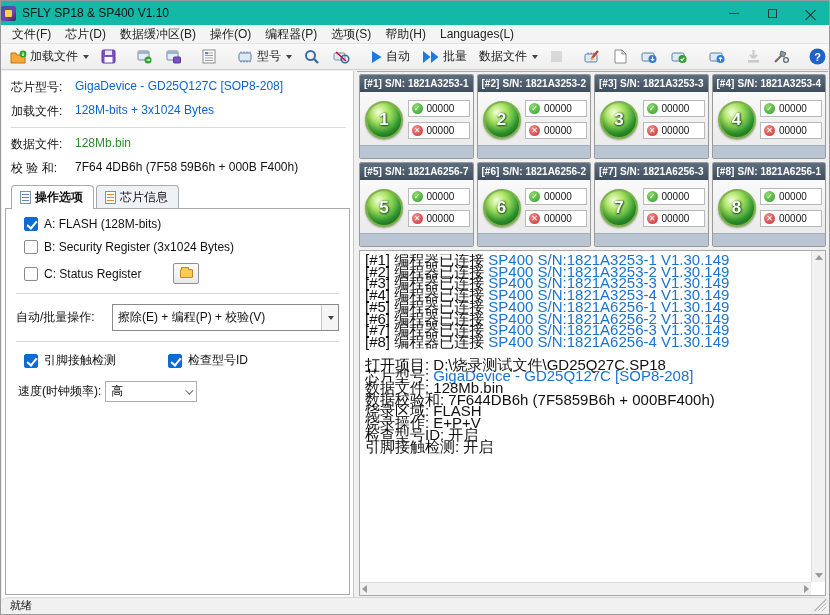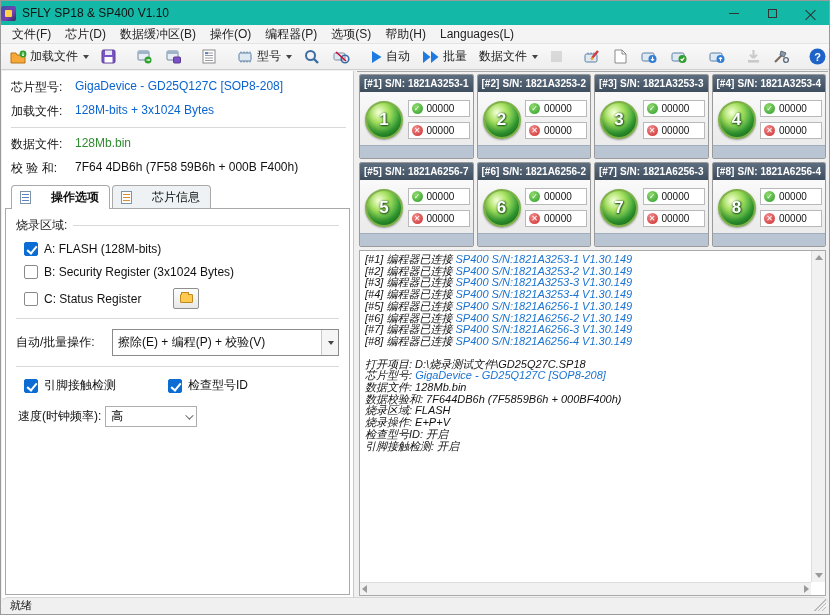--- a/index.html
+++ b/index.html
@@ -42,21 +42,21 @@
   
   .info { padding:4px 4px 0 6px; }
   .info-row { display:flex; margin-bottom:7px; }
   .info-label { width:64px; color:#111; }
   .blue-val { color:#0a64cf; }
   .green-val { color:#2e8b2e; }
   .info-divider { border-top:1px solid #d9d9d9; margin:2px 0 8px 0; }
 
   
   .ltabs { display:flex; align-items:flex-end; height:22px; padding-left:6px; margin-top:2px; }
-  .ltab { display:flex; align-items:center; gap:20px; padding:3px 10px 3px 8px; font-size:12px; border:1px solid #a9a9a9; border-bottom:none; border-radius:4px 4px 0 0; background:#eef2f5; margin-right:2px; position:relative; top:1px; }
+  .ltab { display:flex; align-items:center; gap:4px; padding:3px 10px 3px 8px; font-size:12px; border:1px solid #a9a9a9; border-bottom:none; border-radius:4px 4px 0 0; background:#eef2f5; margin-right:2px; position:relative; top:1px; }
   .ltab.active { background:#fff; font-weight:bold; z-index:2; }
   .doc-ic { width:11px; height:13px; border:1px solid #7f93a8; background:#fff; position:relative; }
   .doc-ic::before { content:""; position:absolute; left:1px; top:2px; right:1px; height:1px; background:#5b82c0; box-shadow:0 3px 0 #5b82c0,0 6px 0 #5b82c0; }
   .doc-ic.orange::before { background:#e08a2e; box-shadow:0 3px 0 #e08a2e,0 6px 0 #e08a2e; }
 
   .ltab-content { flex:1; border:1px solid #a9a9a9; background:#fff; padding:8px 10px 6px 10px; z-index:1; }
 
   
   .grp-label-row { display:flex; align-items:center; gap:6px; margin-bottom:8px; }
   .grp-label { color:#222; white-space:nowrap; }
@@ -99,21 +99,21 @@
   .sphere span { color:#fff; font-weight:bold; font-size:17px; text-shadow:0 1px 2px #144d14, 1px 0 2px #144d14; }
   .counts { margin-left:auto; display:flex; flex-direction:column; gap:5px; }
   .count { width:62px; height:17px; border:1px solid #b9b9b9; background:#fff; display:flex; align-items:center; gap:4px; padding-left:3px; font-size:10px; }
   .dot-ic { width:11px; height:11px; border-radius:50%; color:#fff; font-size:8px; font-weight:bold; display:flex; align-items:center; justify-content:center; flex:none; }
   .dot-ok { background:radial-gradient(circle at 35% 30%, #8fd96a, #2f9e2f); }
   .dot-fail { background:radial-gradient(circle at 35% 30%, #f08a8a, #cf2f2f); }
   .card-ft { height:13px; background:#b9c5d3; border-top:1px solid #9fadbd; }
 
   
   .log-outer { flex:1; margin:0 2px 2px 2px; border:1px solid #a9a9a9; background:#fff; position:relative; min-height:0; }
-  .log-text { position:absolute; inset:3px 16px 14px 5px; overflow:hidden; font-size:11px; line-height:11.7px; white-space:nowrap;font-style:italic; }
+  .log-text { position:absolute; inset:3px 16px 14px 5px; overflow:hidden; font-size:15px; line-height:11.7px; white-space:nowrap; }
   .logline .blue { color:#1a73d1; }
   .log-gap { height:11px; }
   .vscroll { position:absolute; top:0; right:0; bottom:13px; width:14px; background:#f1f1f1; border-left:1px solid #dcdcdc; }
   .hscroll { position:absolute; left:0; right:14px; bottom:0; height:13px; background:#f1f1f1; border-top:1px solid #dcdcdc; display:flex; justify-content:space-between; align-items:center; padding:0 2px; }
   .tri-up { width:0;height:0;border-left:4px solid transparent;border-right:4px solid transparent;border-bottom:5px solid #9a9a9a; margin:4px auto 0 auto;}
   .tri-down { width:0;height:0;border-left:4px solid transparent;border-right:4px solid transparent;border-top:5px solid #9a9a9a; margin:4px auto 0 auto; position:absolute; bottom:4px; left:3px;}
   .tri-left { width:0;height:0;border-top:4px solid transparent;border-bottom:4px solid transparent;border-right:5px solid #9a9a9a;}
   .tri-right { width:0;height:0;border-top:4px solid transparent;border-bottom:4px solid transparent;border-left:5px solid #9a9a9a;}
 
   
@@ -327,24 +327,20 @@
           <span class="doc-ic"></span>
           <span>操作选项</span>
         </div>
         <div class="ltab">
           <span class="doc-ic orange"></span>
           <span>芯片信息</span>
         </div>
       </div>
 
       <div class="ltab-content">
-        <div class="grp-label-row">
-          <span class="grp-label">烧录区域:</span>
-          <span class="grp-line"></span>
-        </div>
         <div class="chk-row">
           <span class="chk checked"></span>
           <span>A: FLASH (128M-bits)</span>
         </div>
         <div class="chk-row">
           <span class="chk"></span>
           <span>B: Security Register (3x1024 Bytes)</span>
         </div>
         <div class="chk-row">
           <span class="chk"></span>
@@ -552,21 +548,21 @@
                     <span>00000</span>
                   </div>
               </div>
             </div>
             <div class="card-ft"></div>
           </div>
 
           <div class="card">
             <div class="card-hd">
                 <span>[#8]</span>
-                <span>S/N: 1821A6256-4</span>
+                <span>S/N: 1821A6256-1</span>
               </div>
             <div class="card-bd">
               <div class="sphere">
                   <span>8</span>
                 </div>
               <div class="counts">
                 <div class="count">
                     <span class="dot-ic dot-ok">✓</span>
                     <span>00000</span>
                   </div>

